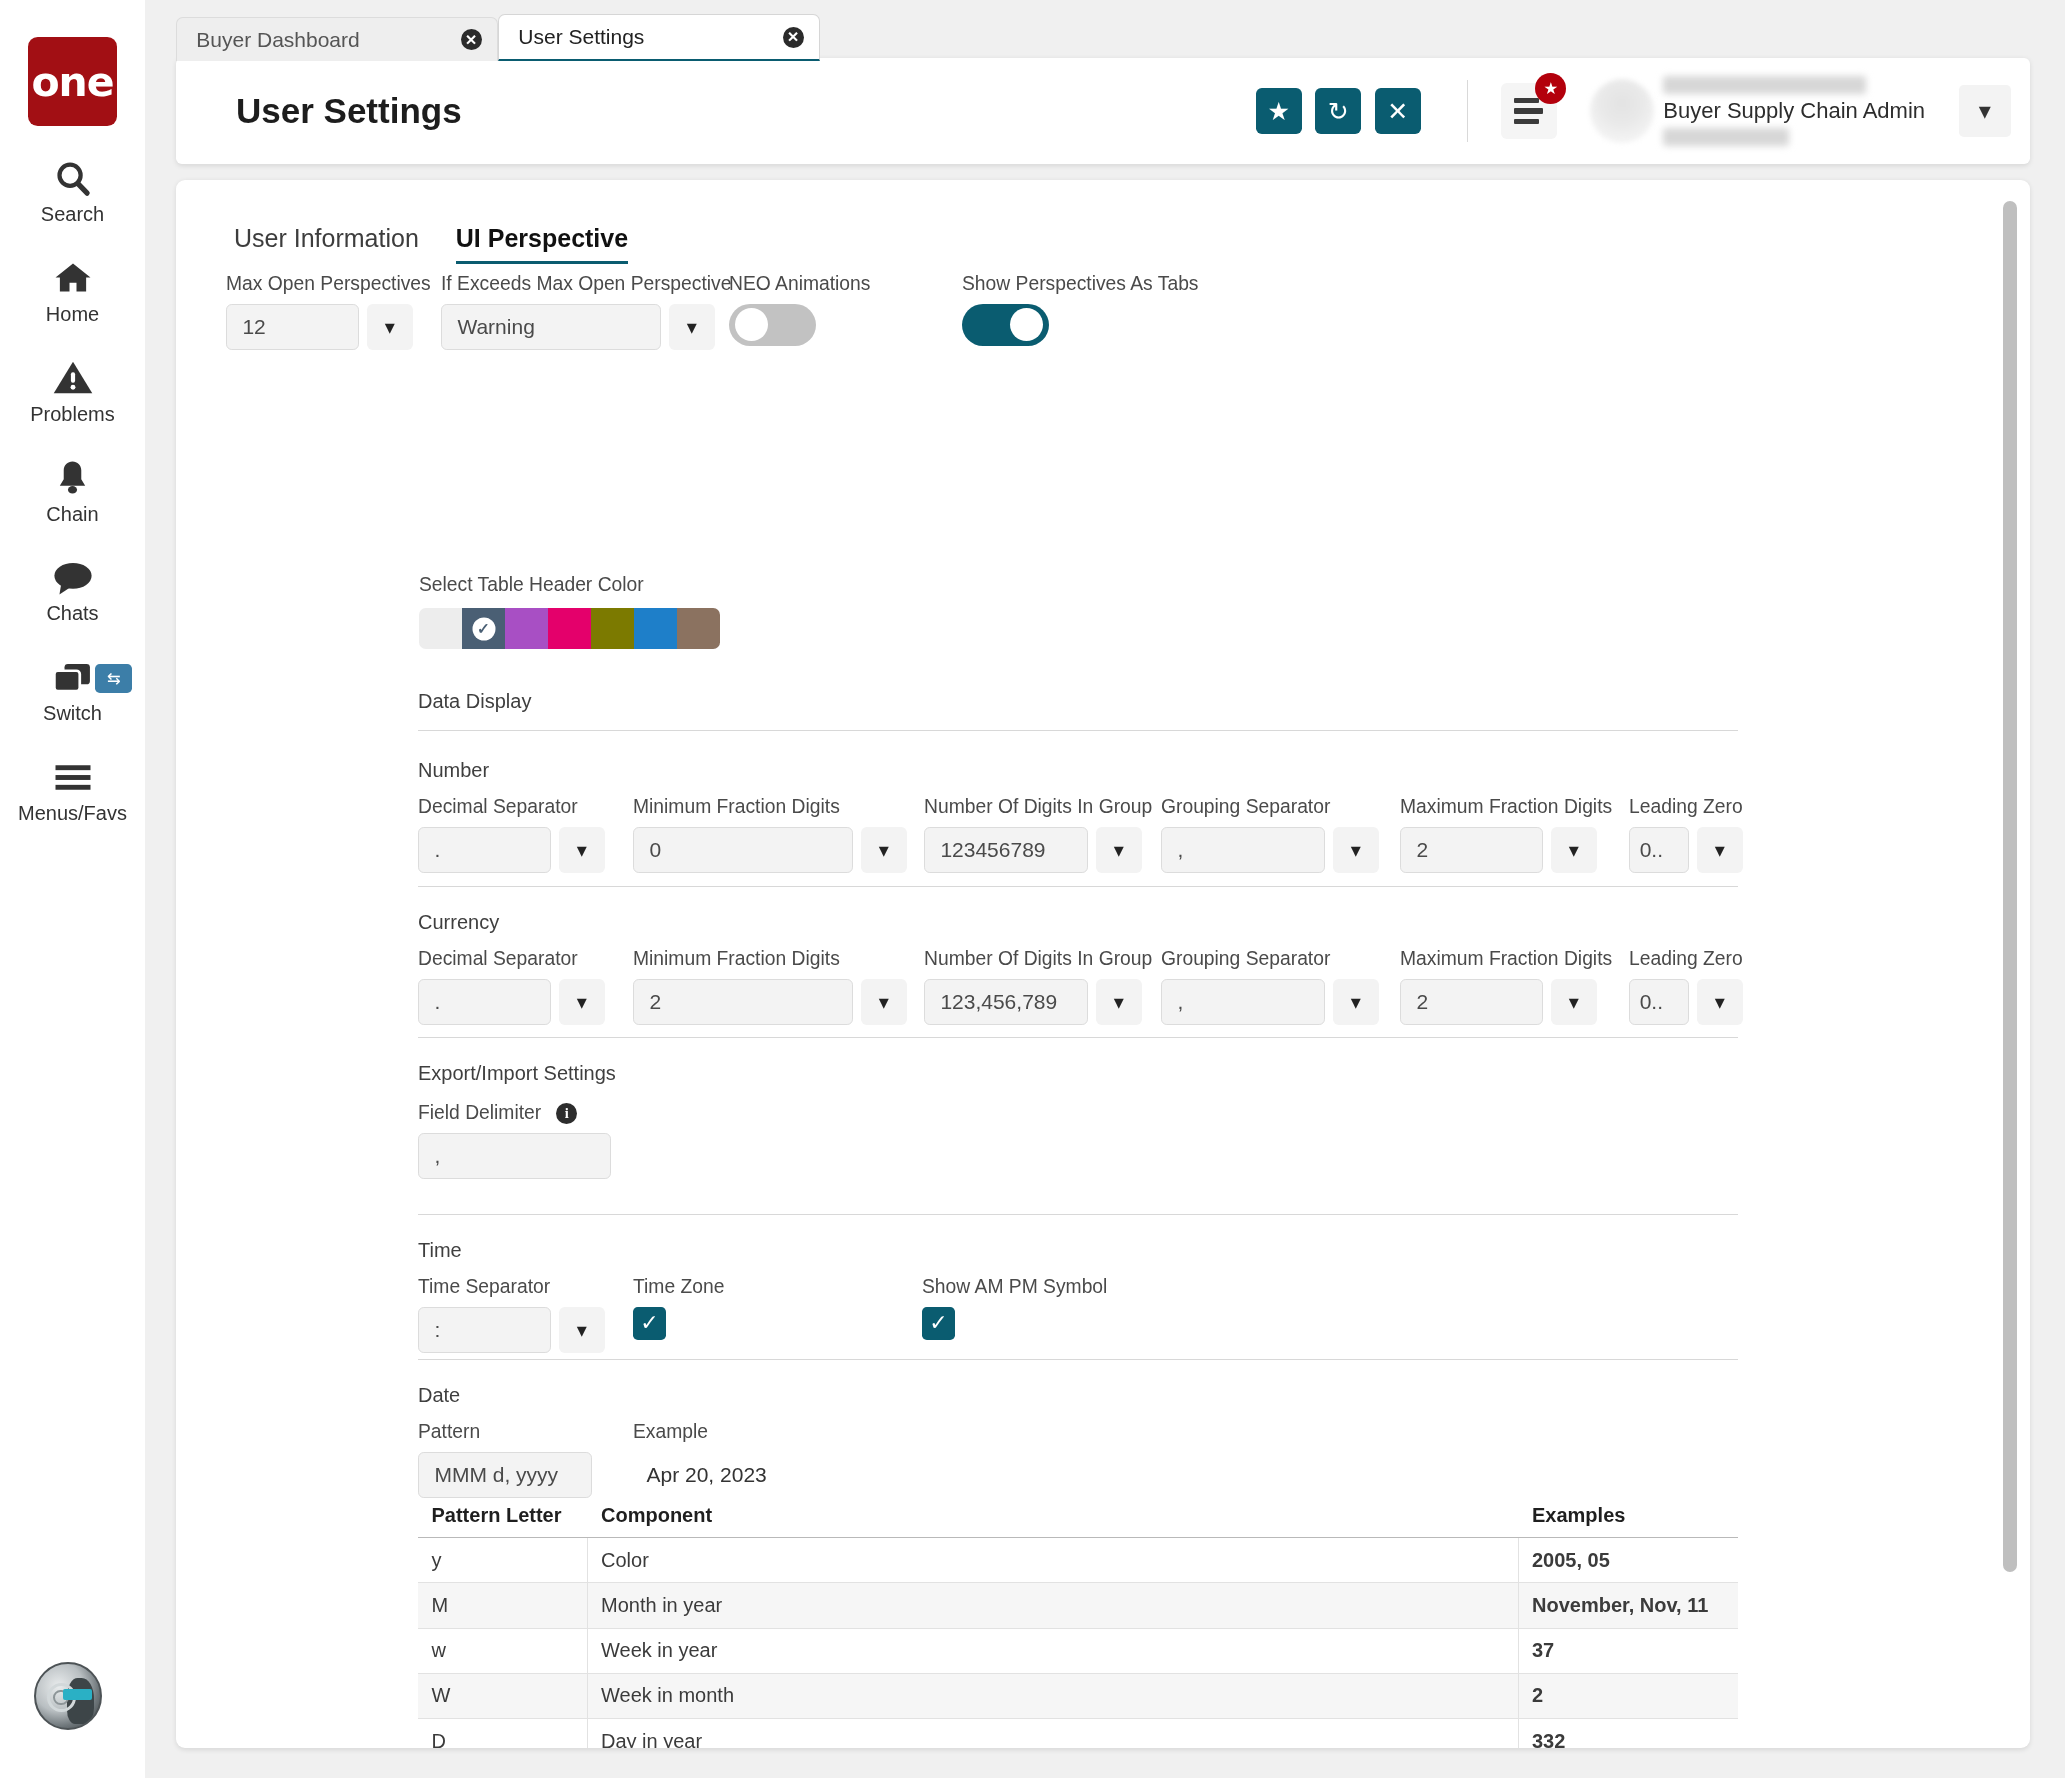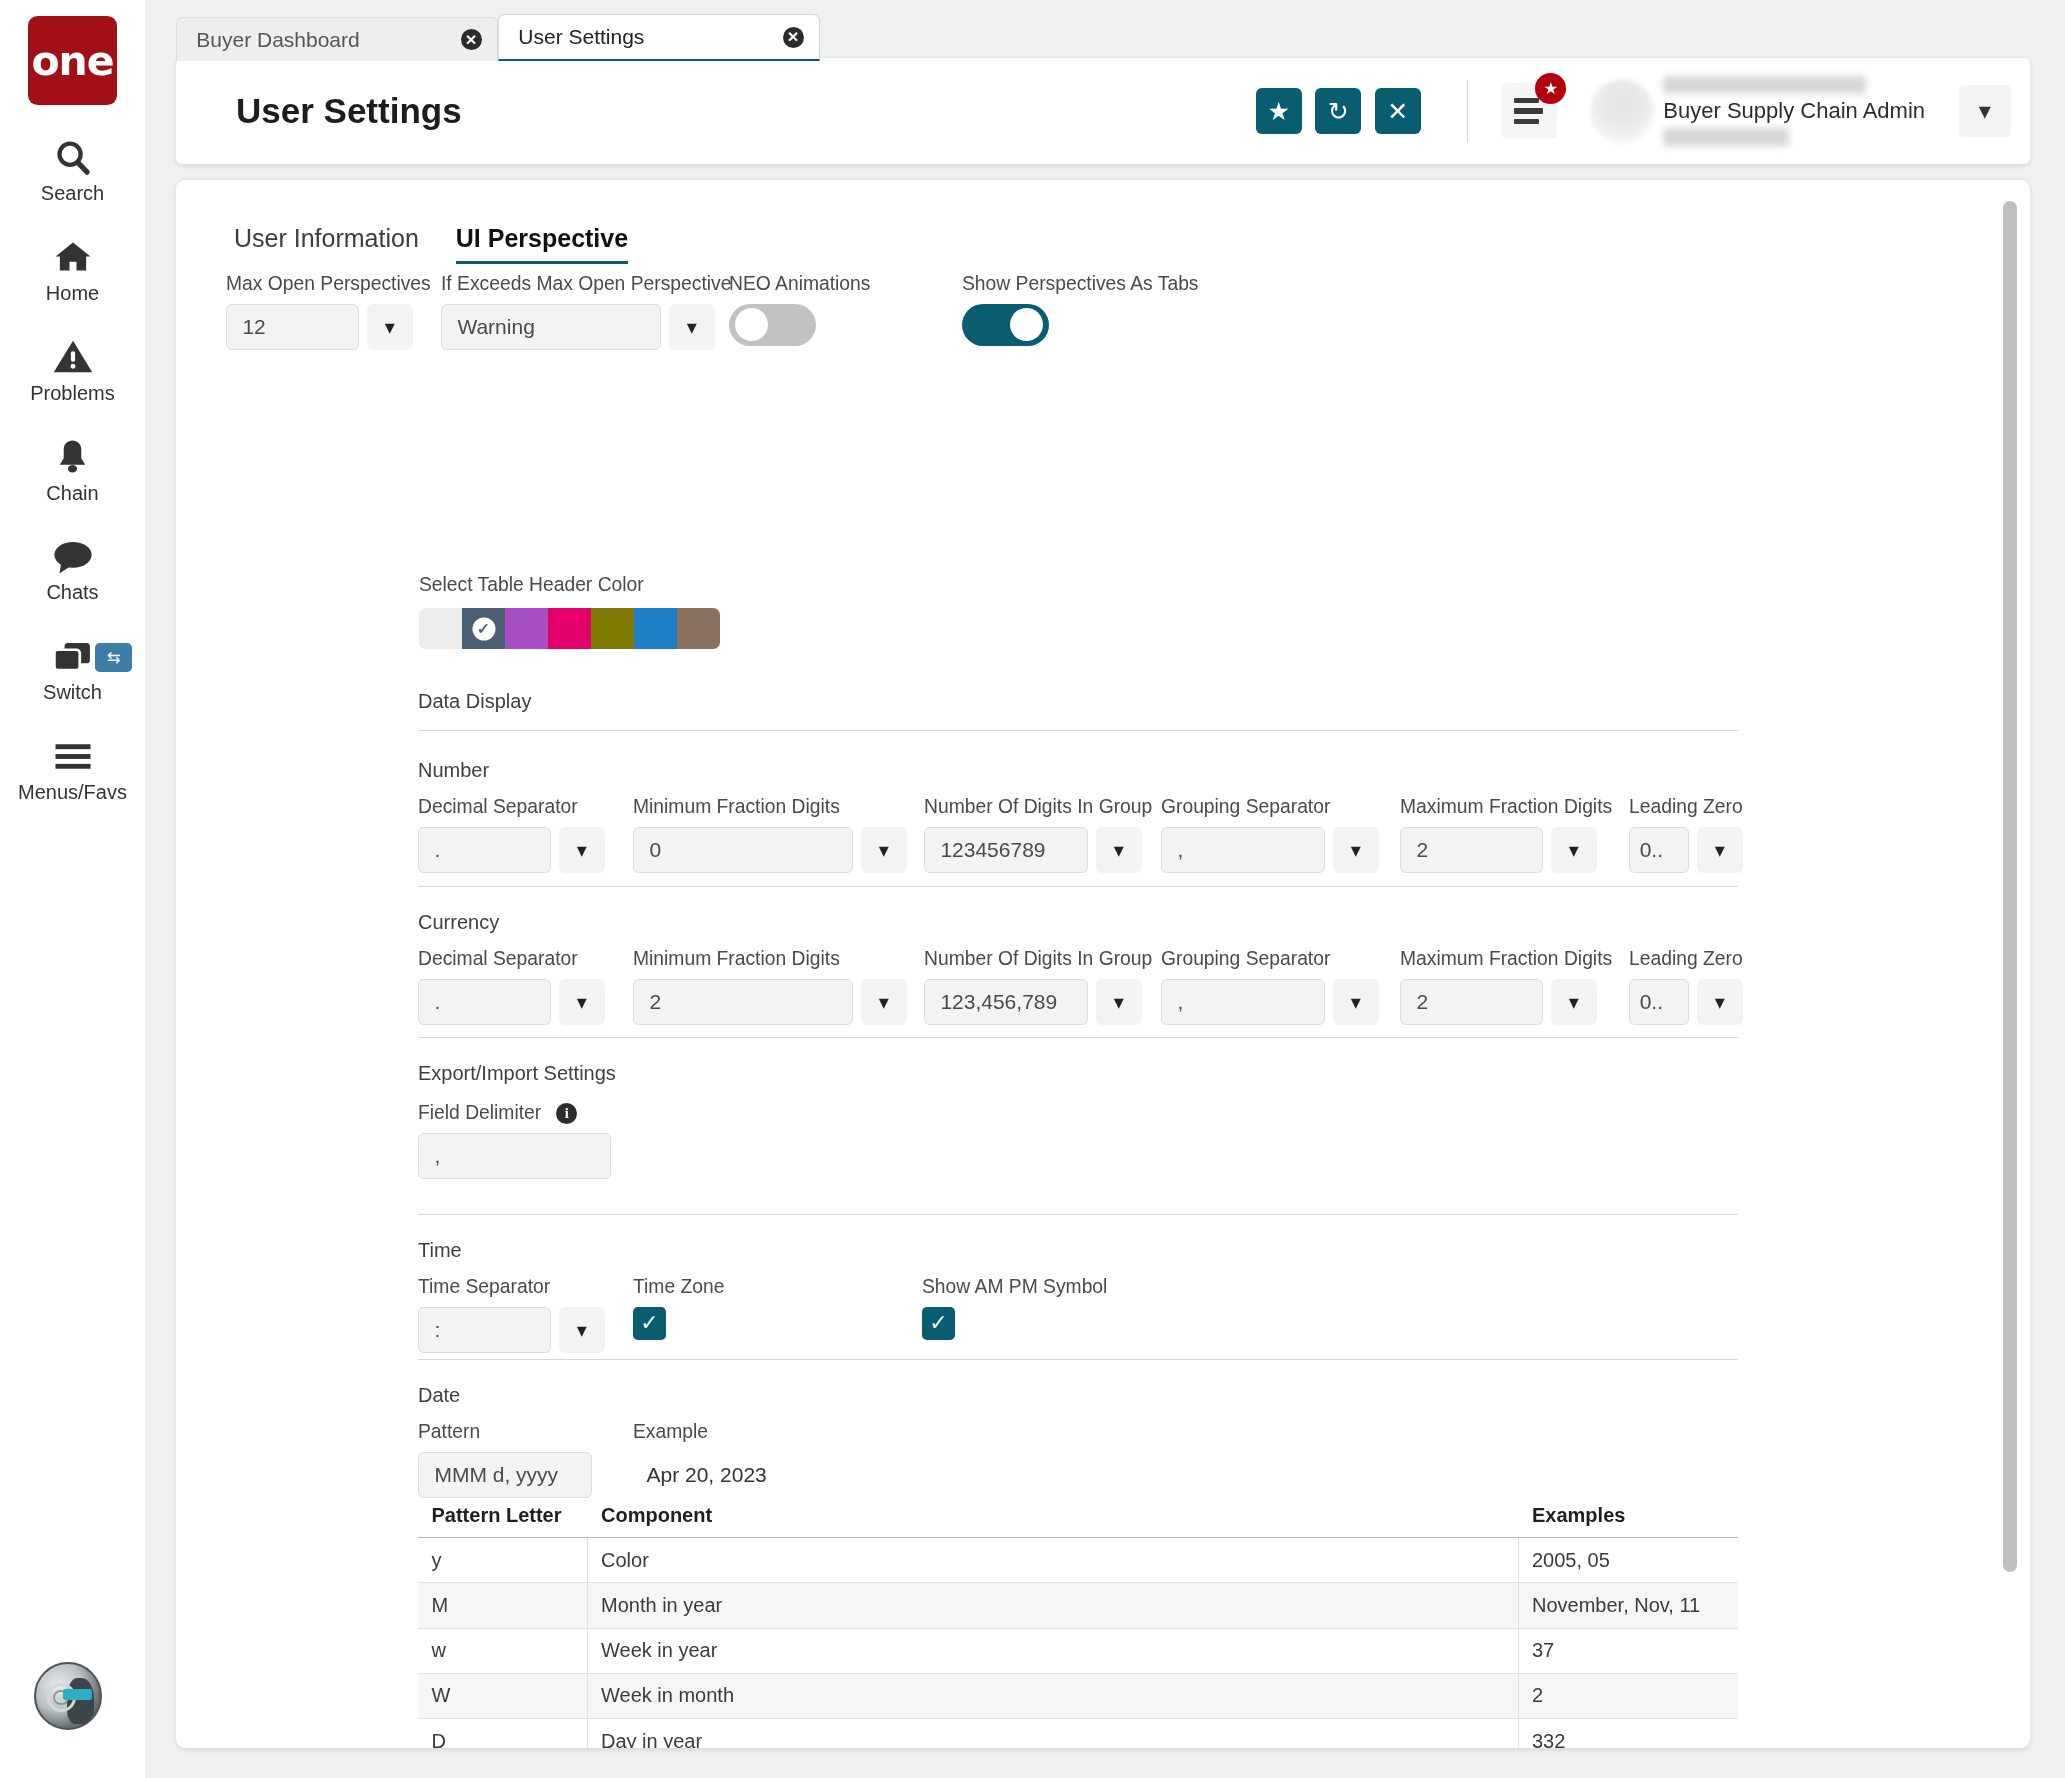--- a/index.html
+++ b/index.html
@@ -14,21 +14,21 @@
   
   #sidebar {
     position: absolute; left: 0; top: 0;
     width: 145px; height: 1778px;
     background: #ffffff;
     display: flex; flex-direction: column;
     align-items: center;
     z-index: 20;
   }
   #logo {
-    margin-top: 16px;
+    margin-top: 37px;
     width: 89px; height: 89px;
     background: #A20F14;
     border-radius: 9.7px;
     display: flex; align-items: center; justify-content: center;
     color: #fff;
     font-size: 41px;
     font-weight: 700;
     letter-spacing: -1px;
     font-family: "DejaVu Sans", sans-serif;
   }
@@ -368,21 +368,21 @@
     padding: 10.6px 13.5px;
     border-bottom: 1.9px solid #b9b9b9;
     font-size: 20px;
   }
   #pattern-table td {
     padding: 10.6px 13.5px;
     color: #3b3b3b;
     border-bottom: 1px solid #e2e2e2;
     border-right: 1px solid #e2e2e2;
   }
-  #pattern-table td:last-child { border-right: none; }
+  #pattern-table td:last-child { border-right: none; font-weight: bold; }
   #pattern-table tbody tr:nth-child(even) { background: #f6f6f6; }
   #pattern-table th:nth-child(1), #pattern-table td:nth-child(1) { width: 169px; }
   #pattern-table th:nth-child(3), #pattern-table td:nth-child(3) { width: 220px; }
   #pattern-table th:nth-child(1), #pattern-table th:nth-child(2) { border-right: 1px solid transparent; }
 
   .info-ico {
     display: inline-flex; align-items: center; justify-content: center;
     width: 21px; height: 21px; border-radius: 50%;
     background: #2d2d2d; color: #fff;
     font-size: 14.5px; font-weight: bold;

